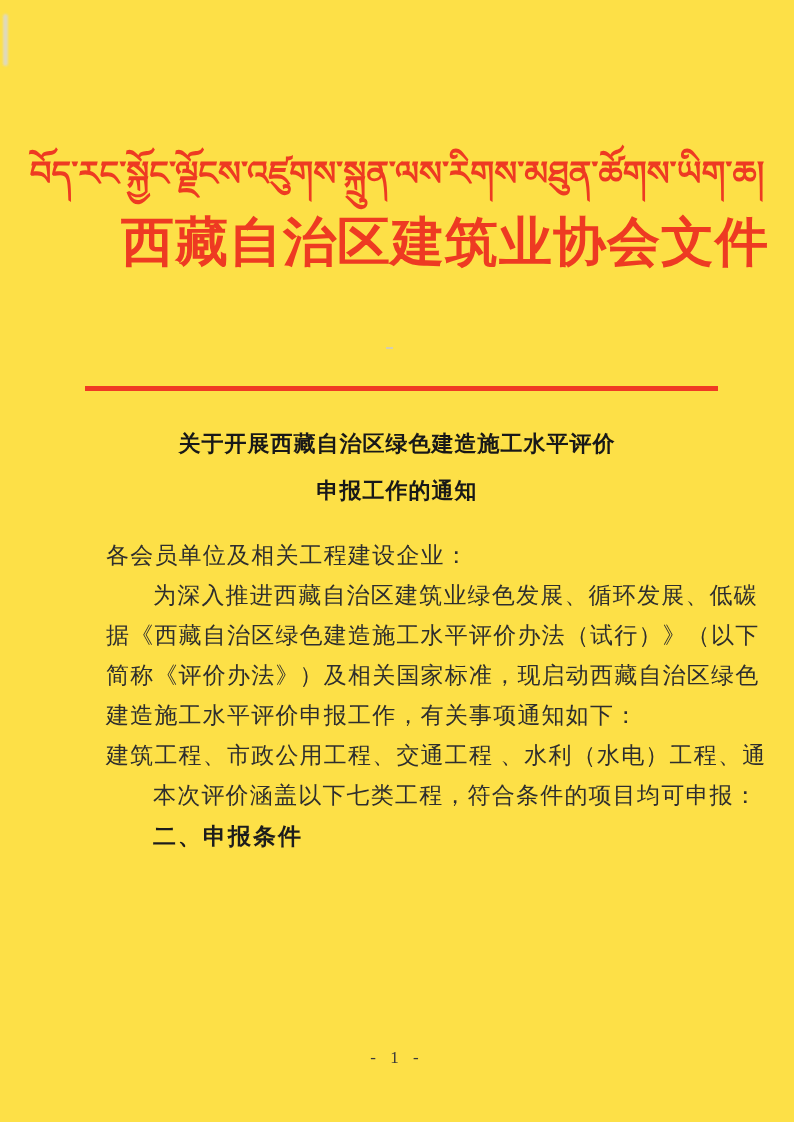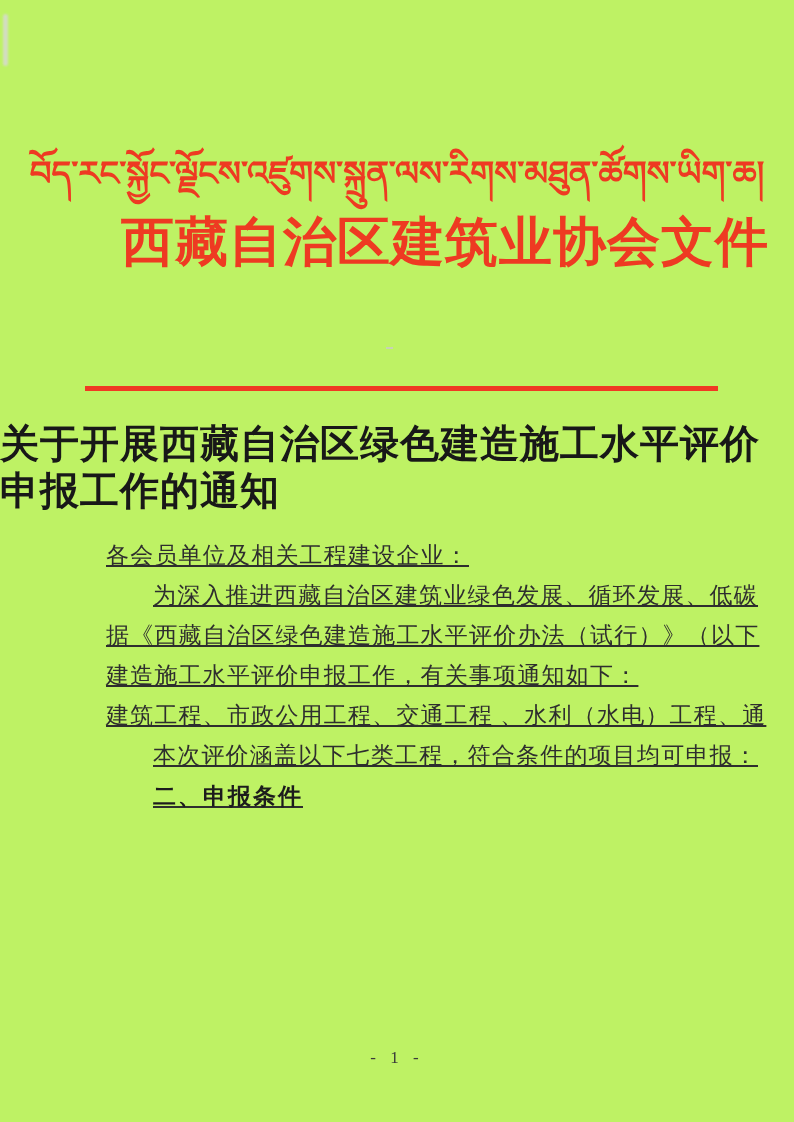--- a/index.html
+++ b/index.html
@@ -5,21 +5,21 @@
   html, body {
     margin: 0;
     padding: 0;
     background: #e9e9e9;
   }
   .page {
     position: relative;
     width: 794px;
     height: 1122px;
     margin: 0 auto;
-    background: #bef264;
+    background: #fde047;
     overflow: hidden;
     font-family: "Liberation Serif", "DejaVu Serif", serif;
   }
 
   
   .artifact-smudge {
     position: absolute;
     left: 3px;
     top: 14px;
     width: 5px;
@@ -75,39 +75,39 @@
     height: 5px;
     background: #f03a23;
   }
 
   
   .doc-title {
     position: absolute;
     top: 420px;
     left: 0;
     width: 100%;
+    text-align: center;
     color: #181818;
-    font-size: 39px;
+    font-size: 22px;
     font-weight: bold;
     line-height: 47px;
     letter-spacing: 1px;
   }
   .doc-title div { white-space: nowrap; }
 
   
   .body-block {
     position: absolute;
     top: 536px;
     left: 106px;
     width: 600px;
     color: #2e2e2e;
     font-size: 23px;
     line-height: 40px;
     letter-spacing: 1.2px;
-    text-decoration: underline;
   }
   .body-line {
     height: 40px;
     white-space: nowrap;
   }
   .indent { padding-left: 47px; }
   .heading {
     font-family: "Liberation Sans", "DejaVu Sans", sans-serif;
     font-weight: bold;
     color: #1c1c1c;
@@ -143,20 +143,21 @@
 
   <div class="doc-title">
     <div>关于开展西藏自治区绿色建造施工水平评价</div>
     <div>申报工作的通知</div>
   </div>
 
   <div class="body-block">
     <div class="body-line">各会员单位及相关工程建设企业：</div>
     <div class="body-line indent">为深入推进西藏自治区建筑业绿色发展、循环发展、低碳</div>
     <div class="body-line">据《西藏自治区绿色建造施工水平评价办法（试行）》（以下</div>
+    <div class="body-line">简称《评价办法》）及相关国家标准，现启动西藏自治区绿色</div>
     <div class="body-line">建造施工水平评价申报工作，有关事项通知如下：</div>
     <div class="body-line">建筑工程、市政公用工程、交通工程 、水利（水电）工程、通</div>
     <div class="body-line indent">本次评价涵盖以下七类工程，符合条件的项目均可申报：</div>
     <div class="body-line indent heading">二、申报条件</div>
   </div>
 
   <div class="page-number">- 1 -</div>
 
 </div>
 

